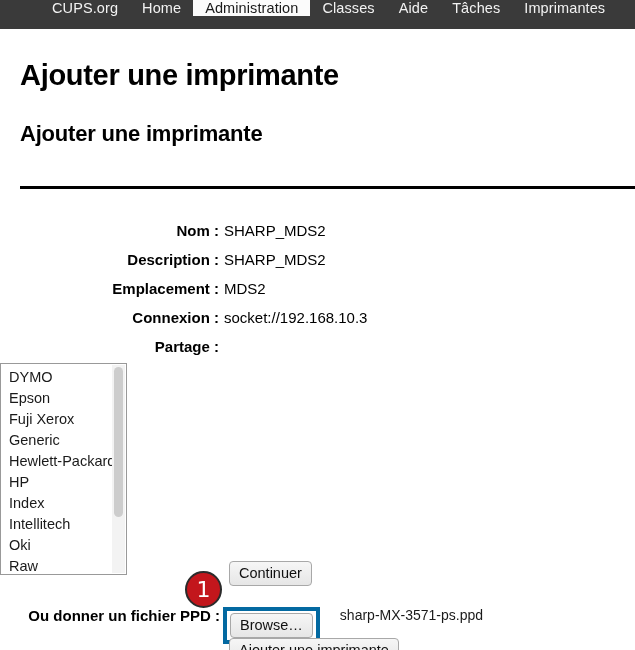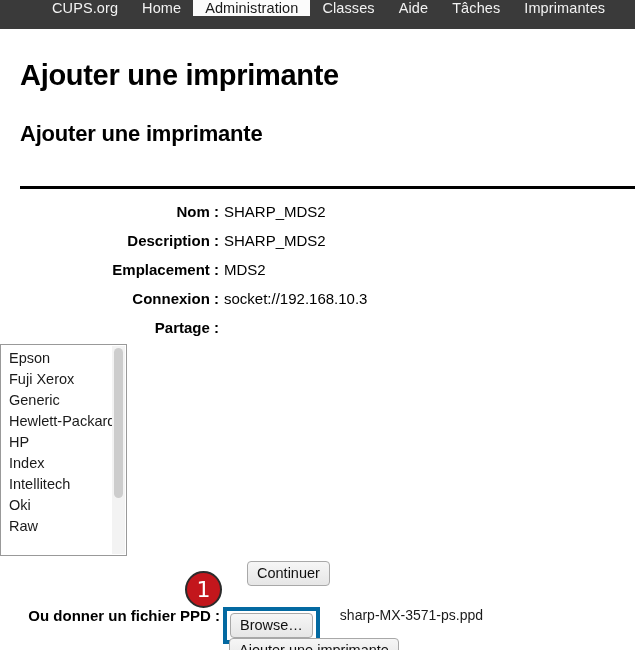--- a/index.html
+++ b/index.html
@@ -72,21 +72,21 @@
     top: 157px;
     right: 0;
     height: 3px;
     background: #000;
   }
 
   
   .form {
     position: absolute;
     left: 0;
-    top: 170px;
+    top: 189px;
     width: 540px;
   }
   .row {
     display: flex;
     align-items: flex-start;
     margin-bottom: 4px;
     min-height: 25px;
   }
   .row .lbl {
     width: 224px;
@@ -153,21 +153,21 @@
     border: 1px solid #a8a8a8;
     border-radius: 4px;
     padding: 3px 9px 4px 9px;
     cursor: pointer;
     line-height: normal;
     white-space: nowrap;
   }
 
   .continue-wrap {
     position: absolute;
-    left: 247px;
+    left: 229px;
     top: 532px;
   }
 
   
   .ppd-row {
     position: absolute;
     left: 0;
     top: 578px;
     display: flex;
     align-items: flex-start;
@@ -276,20 +276,21 @@
       <div class="lbl">Connexion :</div>
       <div class="val">socket://192.168.10.3</div>
     </div>
 
     <div class="row">
       <div class="lbl">Partage :</div>
     </div>
 
     <div class="row marque">
       <div class="listbox">
+        <div class="opt">DYMO</div>
         <div class="opt">Epson</div>
         <div class="opt">Fuji Xerox</div>
         <div class="opt">Generic</div>
         <div class="opt">Hewlett-Packard</div>
         <div class="opt">HP</div>
         <div class="opt">Index</div>
         <div class="opt">Intellitech</div>
         <div class="opt">Oki</div>
         <div class="opt">Raw</div>
         <div class="lb-track">

